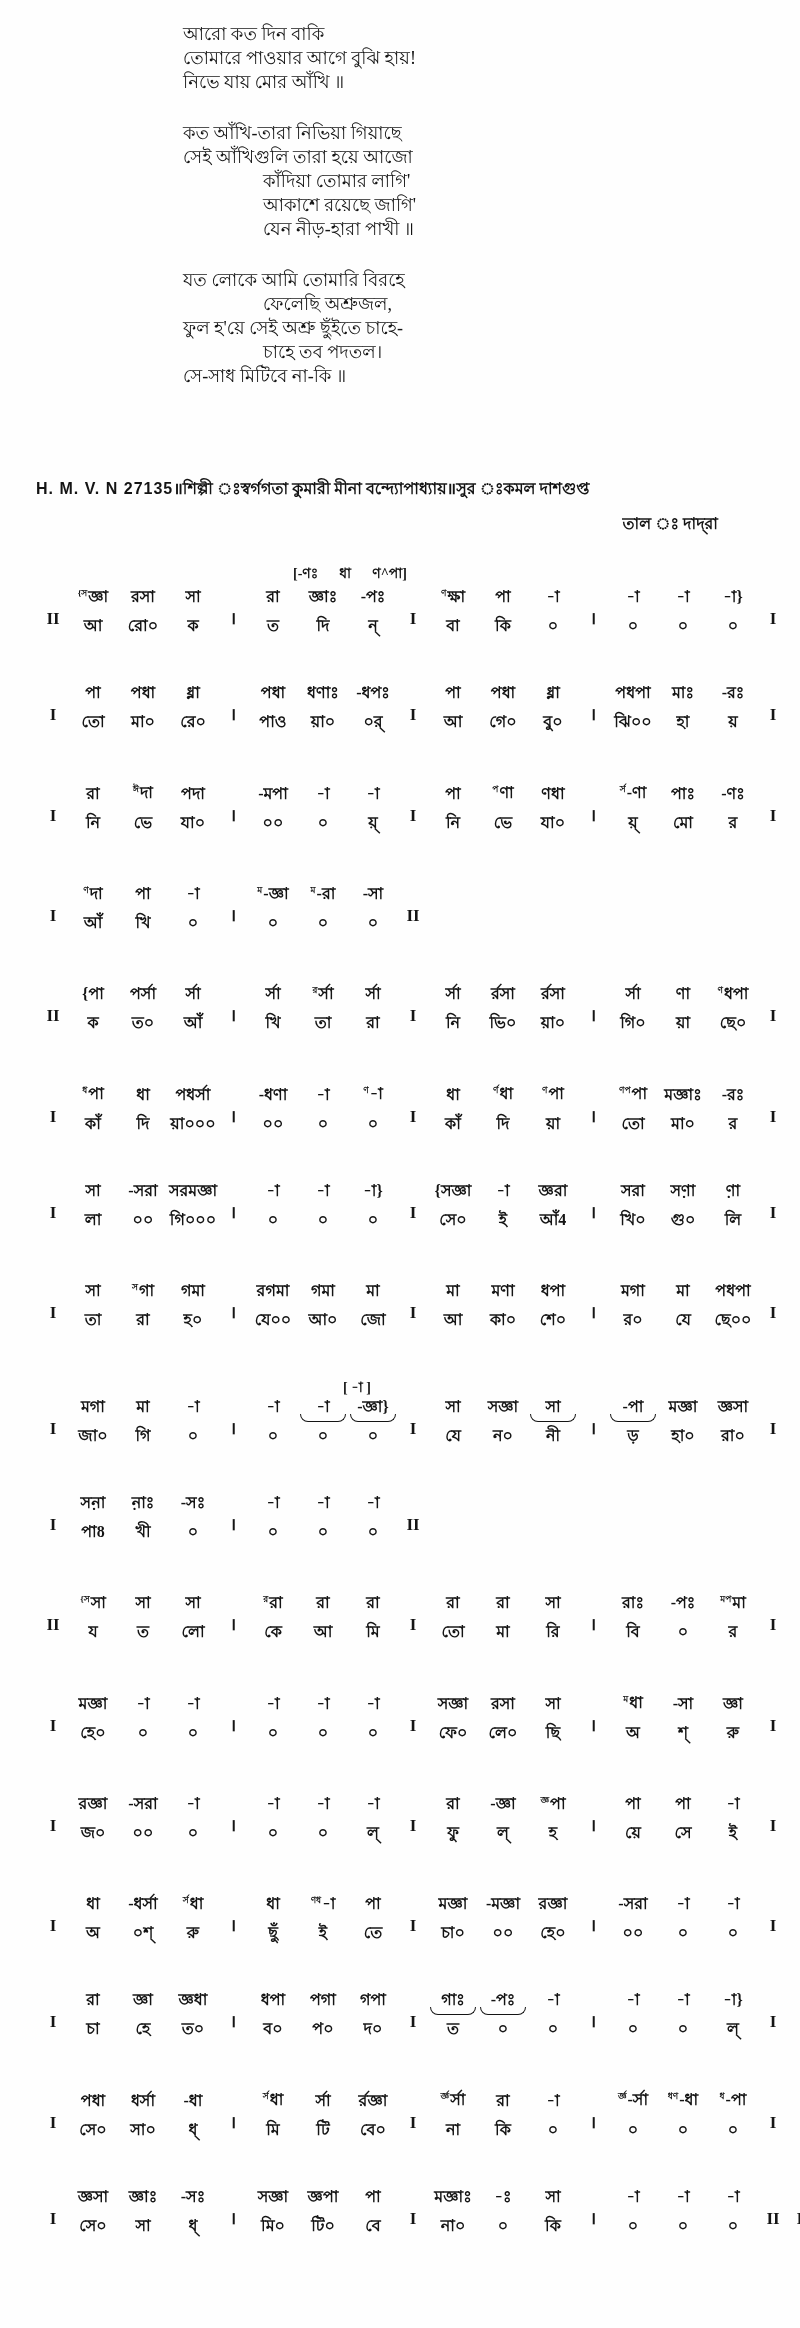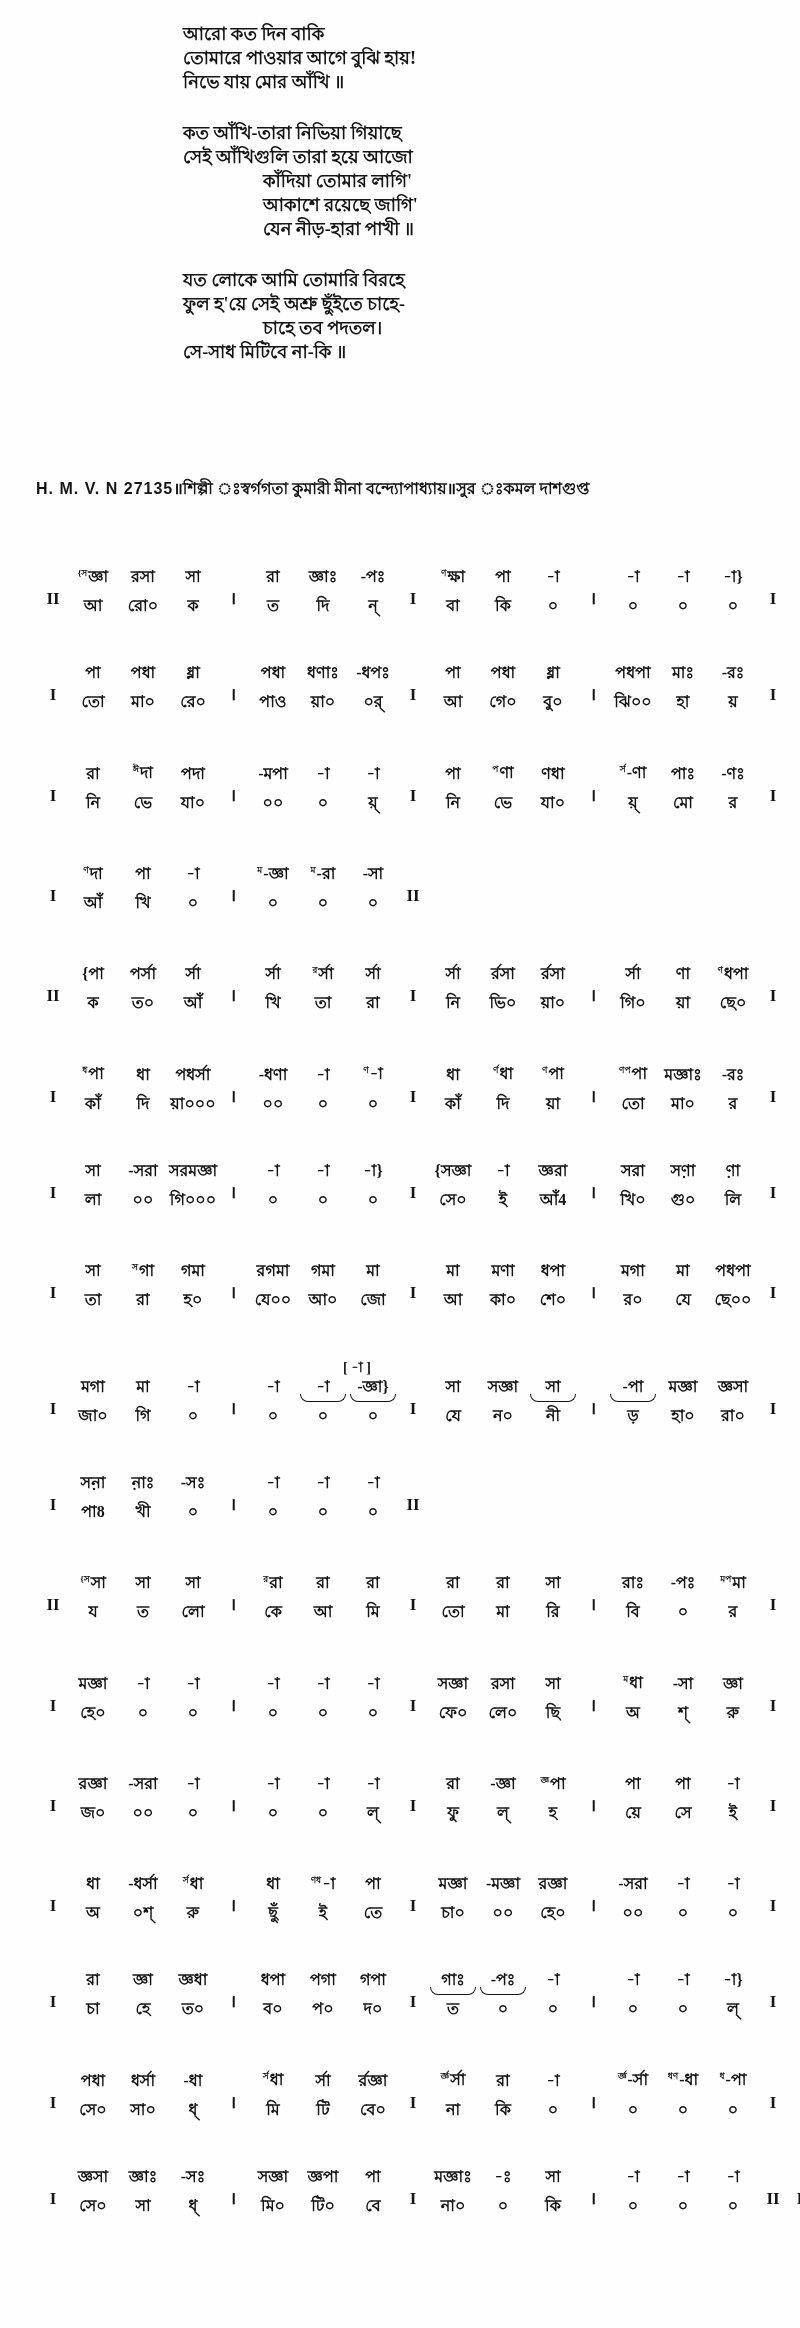--- a/index.html
+++ b/index.html
@@ -5,21 +5,21 @@
   html,body{margin:0;padding:0;}
   body{
     width:800px;height:2328px;position:relative;
     background:#fefefe;color:#141414;
     font-family:"Liberation Serif","DejaVu Serif",serif;
     overflow:hidden;
   }
   
   #lyrics{position:absolute;left:183px;top:22px;width:430px;}
   .stanza{margin-bottom:27px;}
-  .sline{font-size:18px;line-height:24px;font-weight:700;white-space:nowrap;}
+  .sline{font-size:18px;line-height:24px;font-weight:400;white-space:nowrap;}
   .sline.ind{padding-left:80px;}
   
   #credit{position:absolute;left:36px;top:476px;width:740px;font-size:16px;font-weight:600;}
   #credit .row1{display:flex;align-items:baseline;white-space:nowrap;}
   #credit .cat{font-family:"Liberation Sans","DejaVu Sans",sans-serif;font-weight:700;letter-spacing:1px;}
   #credit .row2{text-align:right;padding-right:58px;margin-top:8px;}
   
   #notation{position:absolute;left:38px;top:562px;width:762px;}
   .nrow{margin-bottom:45px;}
   .nheader{font-size:14px;font-weight:600;height:20px;white-space:pre;}
@@ -48,40 +48,46 @@
     </div>
     <div class="stanza">
       <div class="sline">কত আঁখি-তারা নিভিয়া গিয়াছে</div>
       <div class="sline">সেই আঁখিগুলি তারা হয়ে আজো</div>
       <div class="sline ind">কাঁদিয়া তোমার লাগি'</div>
       <div class="sline ind">আকাশে রয়েছে জাগি'</div>
       <div class="sline ind">যেন নীড়-হারা পাখী ॥</div>
     </div>
     <div class="stanza">
       <div class="sline">যত লোকে আমি তোমারি বিরহে</div>
+      <div class="sline ind">ফেলেছি অশ্রুজল,</div>
       <div class="sline">ফুল হ'য়ে সেই অশ্রু ছুঁইতে চাহে-</div>
       <div class="sline ind">চাহে তব পদতল।</div>
       <div class="sline">সে-সাধ মিটিবে না-কি ॥</div>
     </div>
   </div>
 
 <div id="credit">
   <div class="row1">
     <span class="cat">H. M. V. N 27135</span>
     <span>॥</span>
     <span>শিল্পী ঃ</span>
     <span>স্বর্গগতা কুমারী মীনা বন্দ্যোপাধ্যায়</span>
     <span>॥</span>
     <span>সুর ঃ</span>
     <span>কমল দাশগুপ্ত</span>
   </div>
+  <div class="row2">
+    <span>তাল ঃ</span>
+    <span>দাদ্‌রা</span>
+  </div>
 </div>
 
 <div id="notation">
     <div class="nrow">
+      <div class="nheader" style="padding-left: 255px;">[-ণঃ      ধা      ণ^পা]</div>
       <div class="line">
         <div class="bar">
           <div class="note">II</div>
           <div class="lyr"></div>
         </div>
         <div class="col">
           <div class="note"><span class="sup">{স</span>জ্ঞা</div>
           <div class="lyr">আ</div>
         </div>
         <div class="col">

